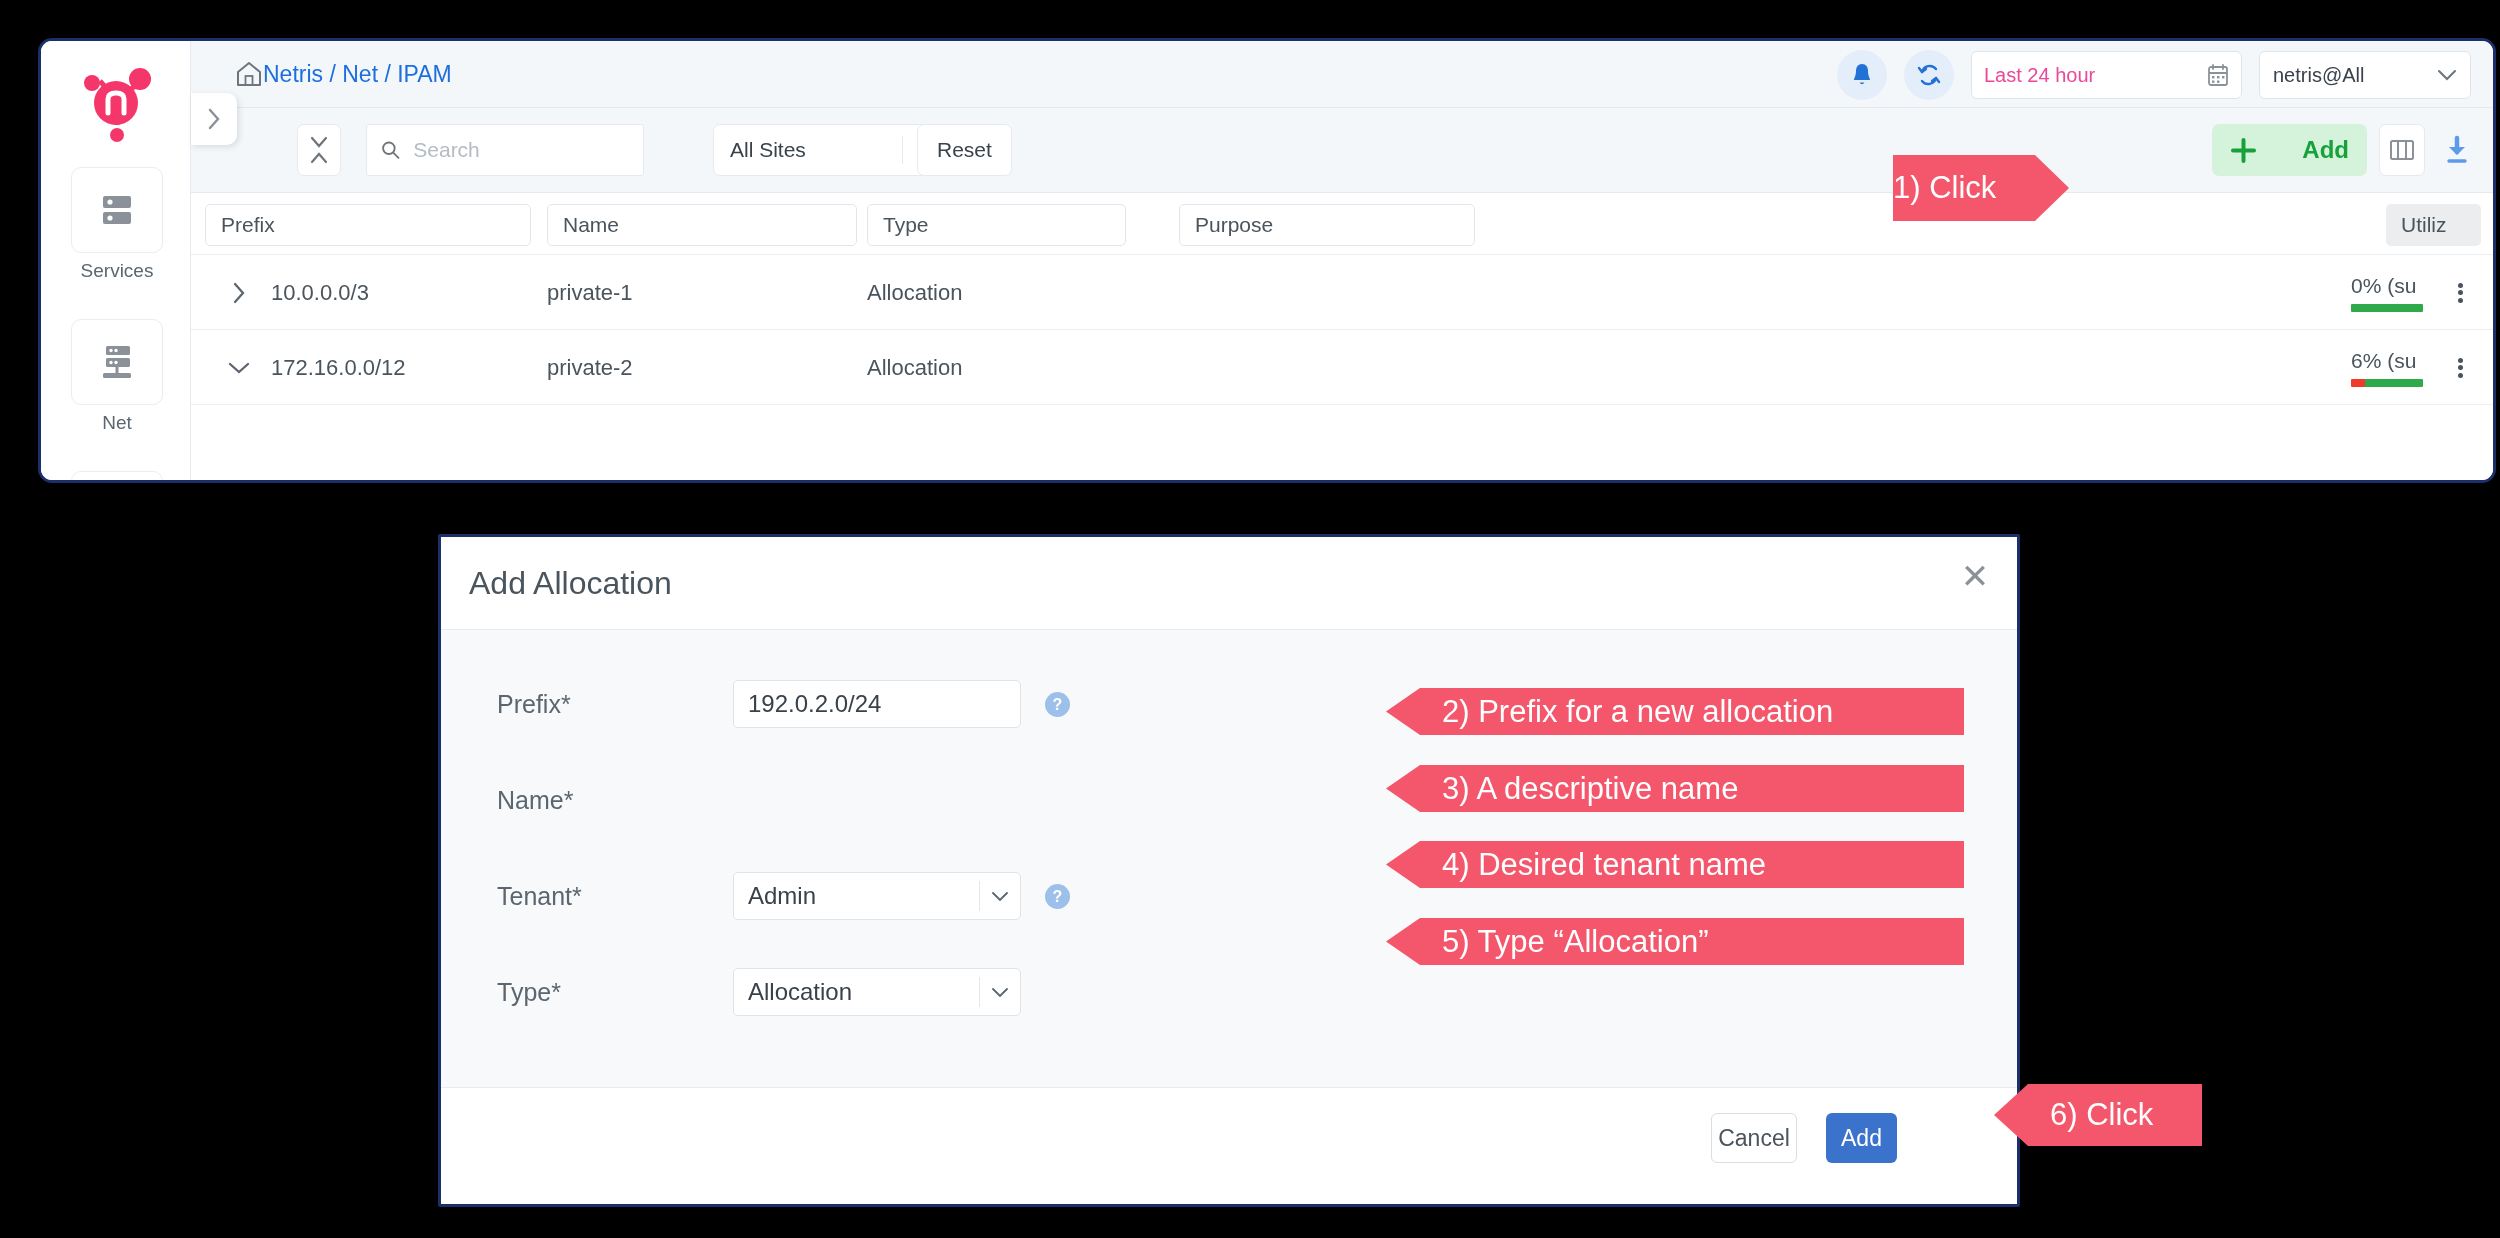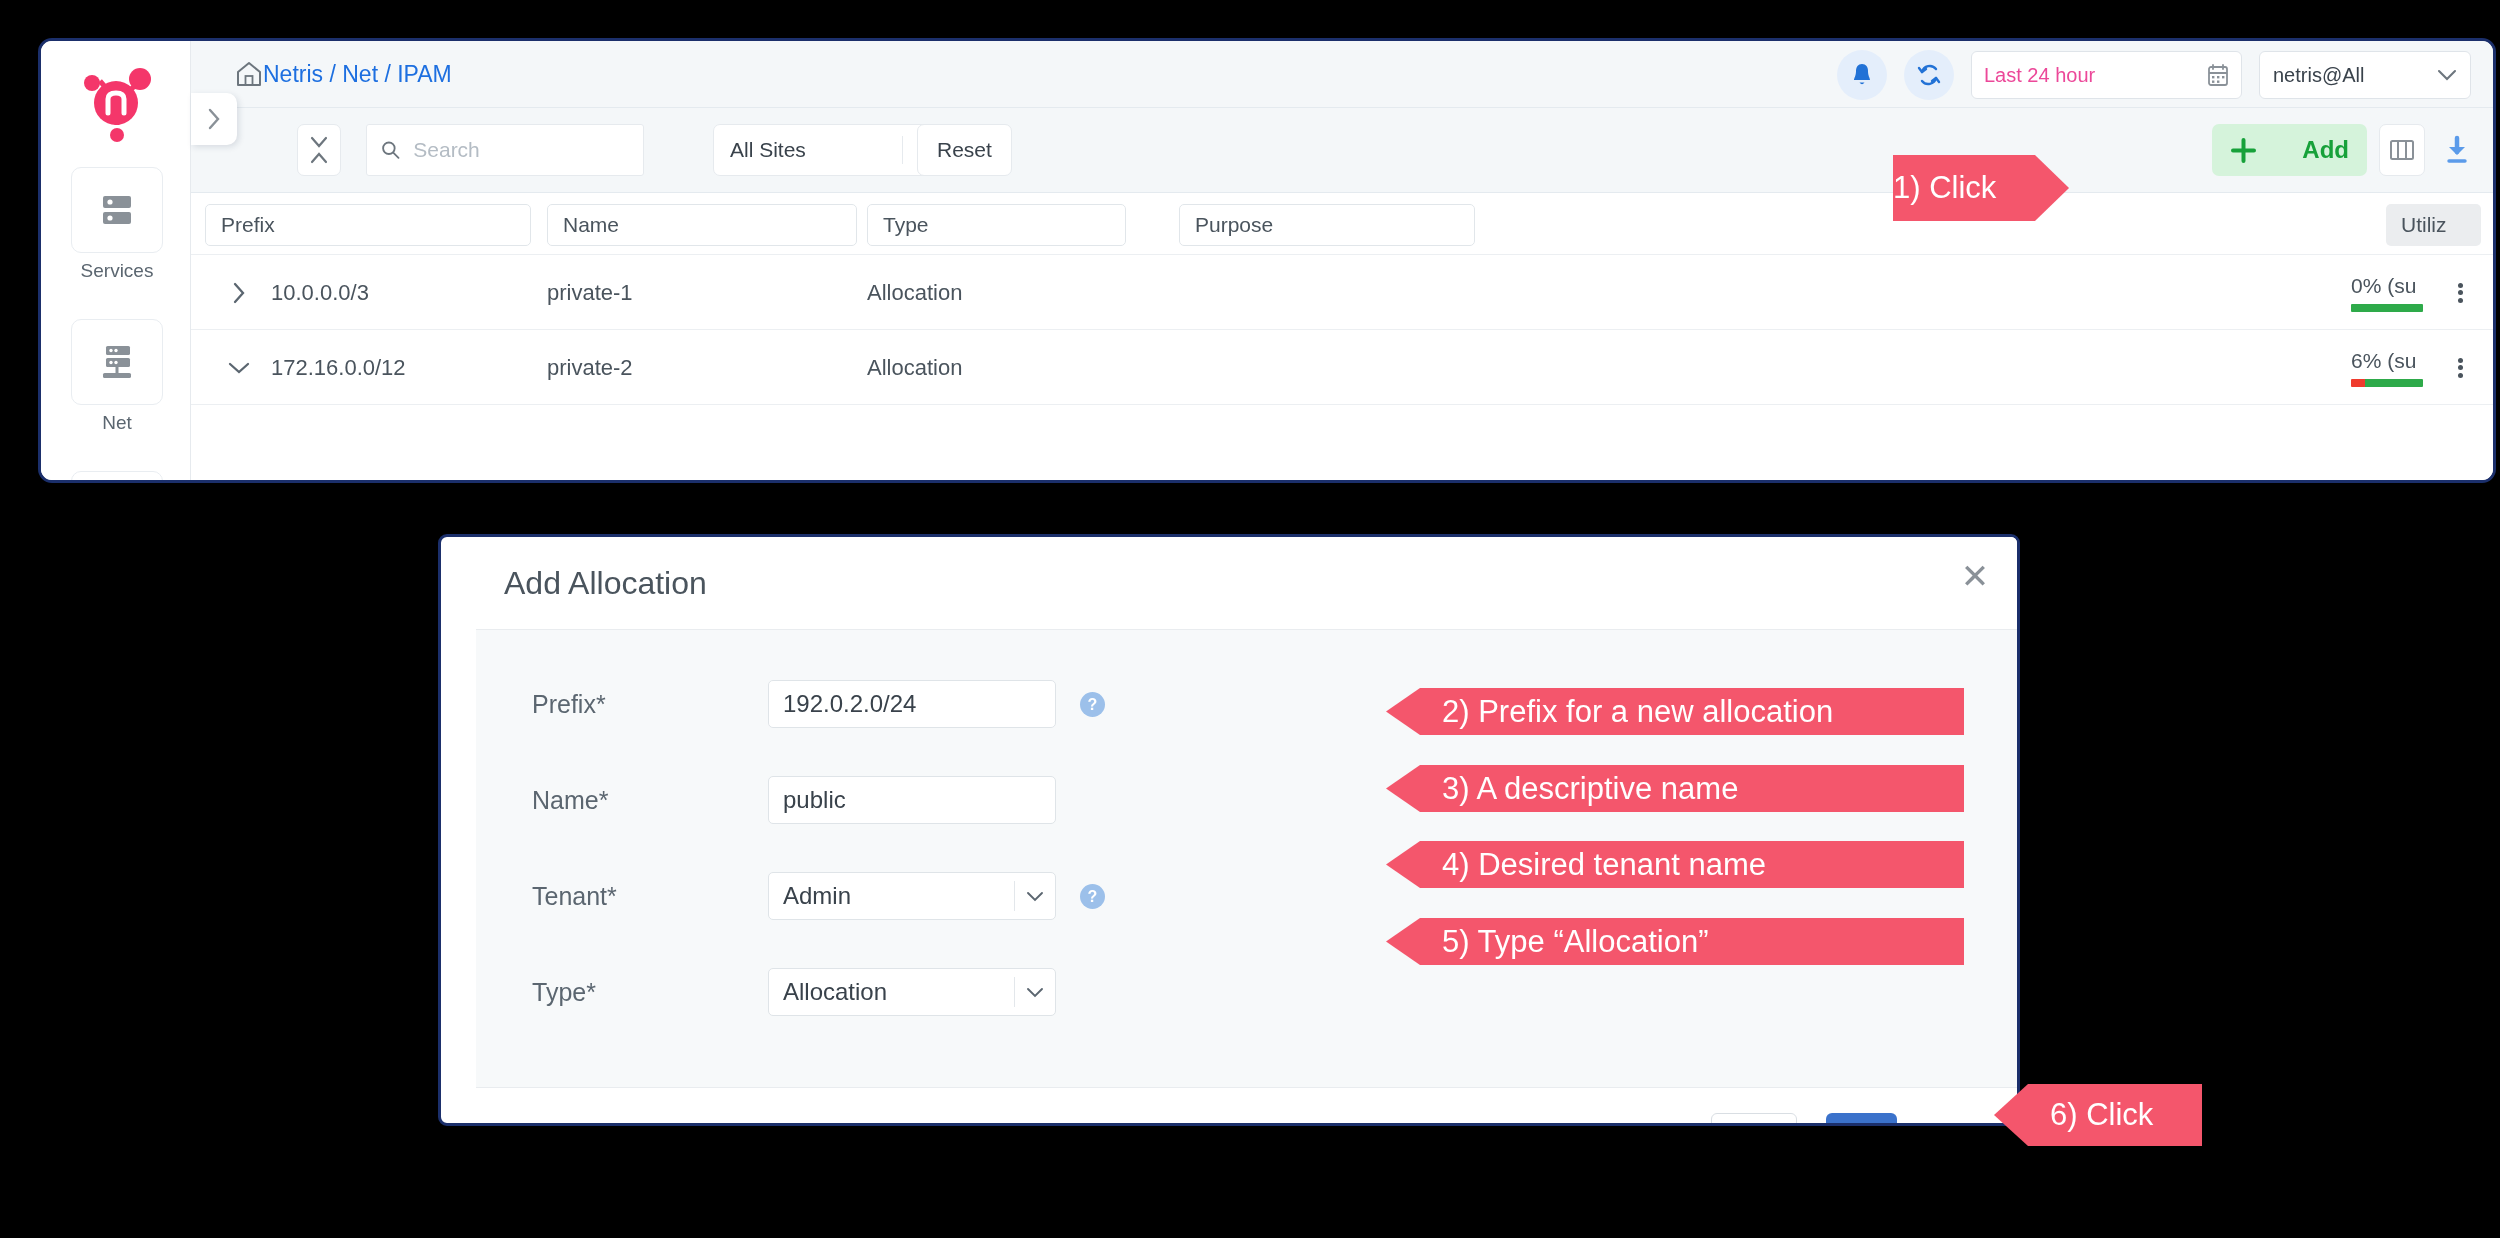--- a/index.html
+++ b/index.html
@@ -167,26 +167,25 @@
   .util-text { font-size: 21px; color: #4a545d; white-space: nowrap; overflow: hidden; }
   .util-bar { margin-top: 6px; width: 72px; height: 8px; display: flex; border-radius: 1px; overflow: hidden; }
   .kebab { position: absolute; right: 18px; top: 0; height: 75px; width: 30px;
            display: flex; align-items: center; justify-content: center; cursor: pointer; }
   .kebab i { display: block; width: 5px; height: 5px; border-radius: 50%; background: #4a545d; margin: 2.5px 0; }
 
   
   #modal {
     position: absolute;
     left: 438px; top: 534px;
-    width: 1582px; height: 592px;
+    width: 1582px; height: 673px;
     background: #ffffff;
     border: 3px solid #1b2f6b;
-    border-radius: 9px;
+    border-radius: 2px;
     overflow: hidden;
-    padding-left: 35px;
   }
   #modal-header { position: relative; height: 92px; background: #fff; }
   #modal-title { position: absolute; left: 28px; top: 28px; font-size: 32px; color: #4a545d; }
   #modal-close {
     position: absolute; right: 22px; top: 19px;
     width: 40px; height: 40px; display: flex; align-items: center; justify-content: center;
     font-size: 34px; color: #8a9198; cursor: pointer; line-height: 1;
   }
   #modal-body {
     position: relative; height: 459px; background: #f7f9fa;
@@ -482,23 +481,20 @@
     <div class="frow" style="top:50px">
       <div class="flabel">Prefix*</div>
       <div class="fctrl">
         <input type="text" value="192.0.2.0/24" style="">
       </div>
       <div class="help-dot">?</div>
     </div>
 
     <div class="frow" style="top:146px">
       <div class="flabel">Name*</div>
-      <div class="fctrl">
-        <input type="text" value="public" style="">
-      </div>
     </div>
 
     <div class="frow" style="top:242px">
       <div class="flabel">Tenant*</div>
       <div class="fctrl">
         <span class="selval">Admin</span>
         <span class="sel-div"></span>
         <span class="sel-arrow">
           <svg width="18" height="11" viewBox="0 0 18 11">
             <path d="M2 2 L9 9 L16 2" fill="none" stroke="#5b6670" stroke-width="1.9" stroke-linecap="round"></path>

